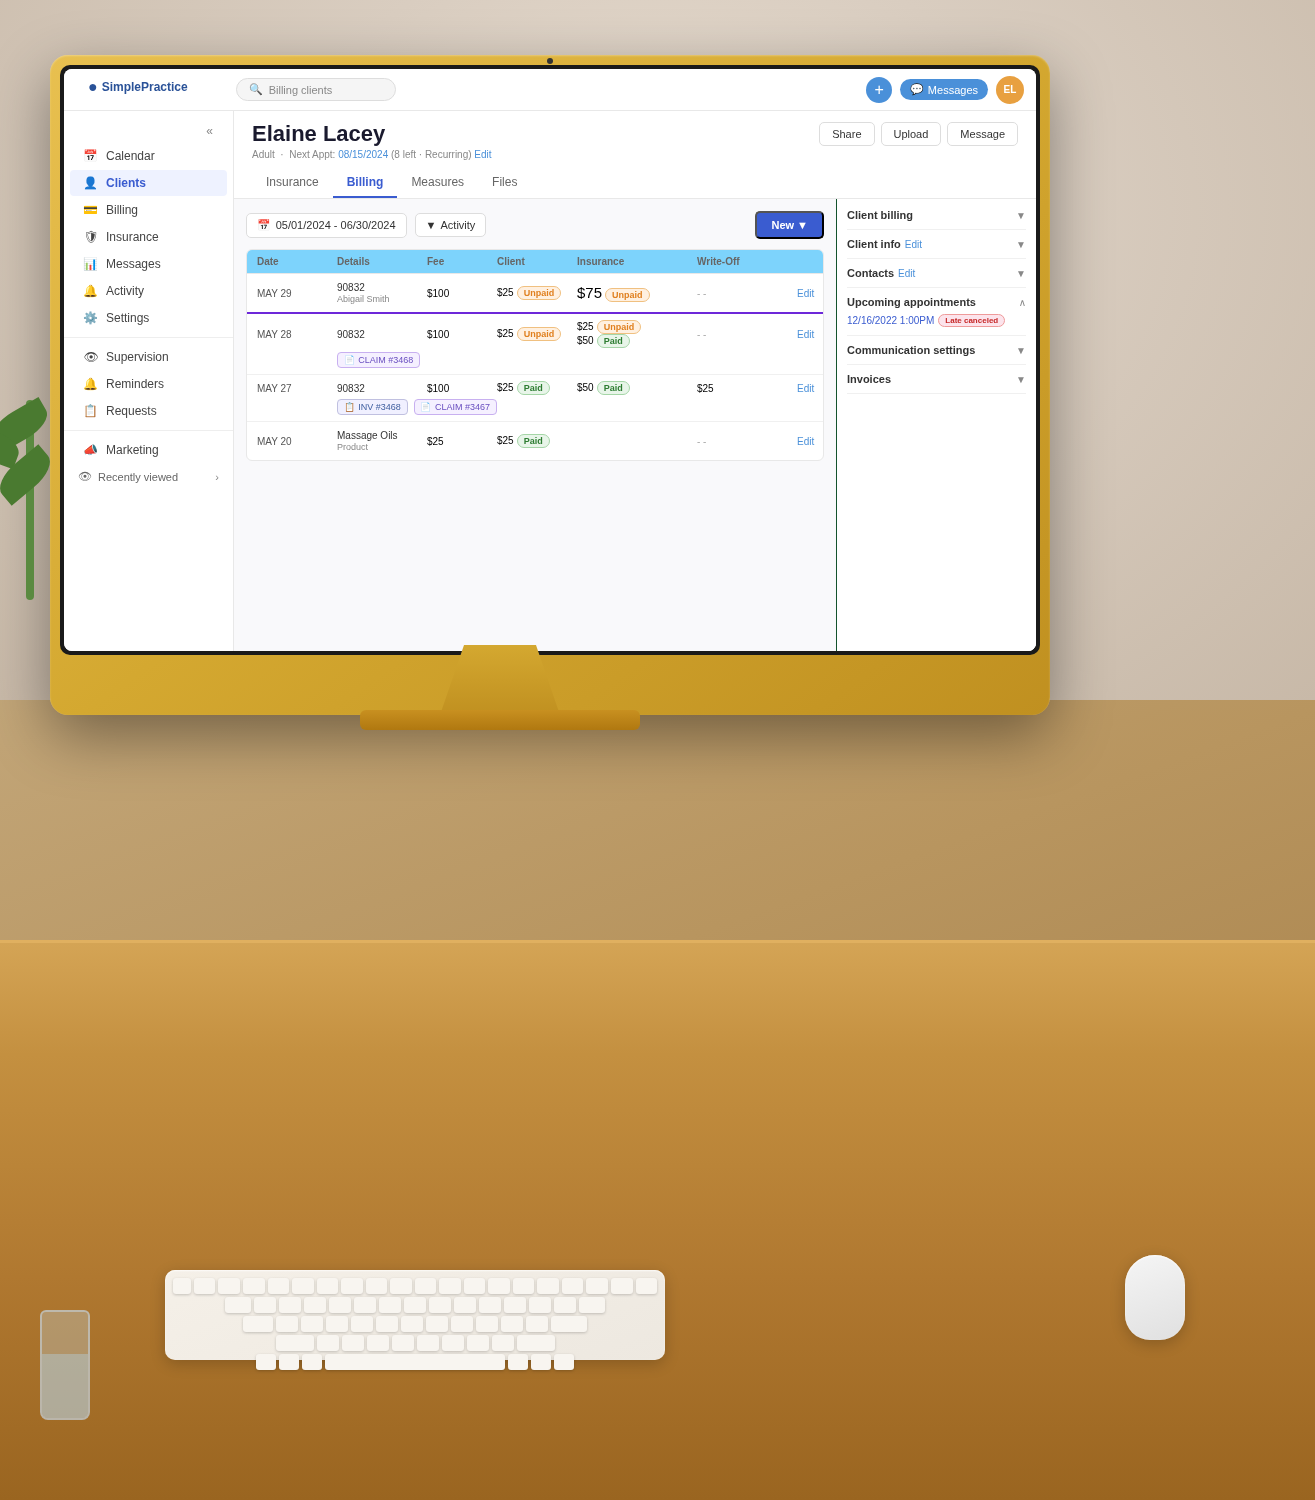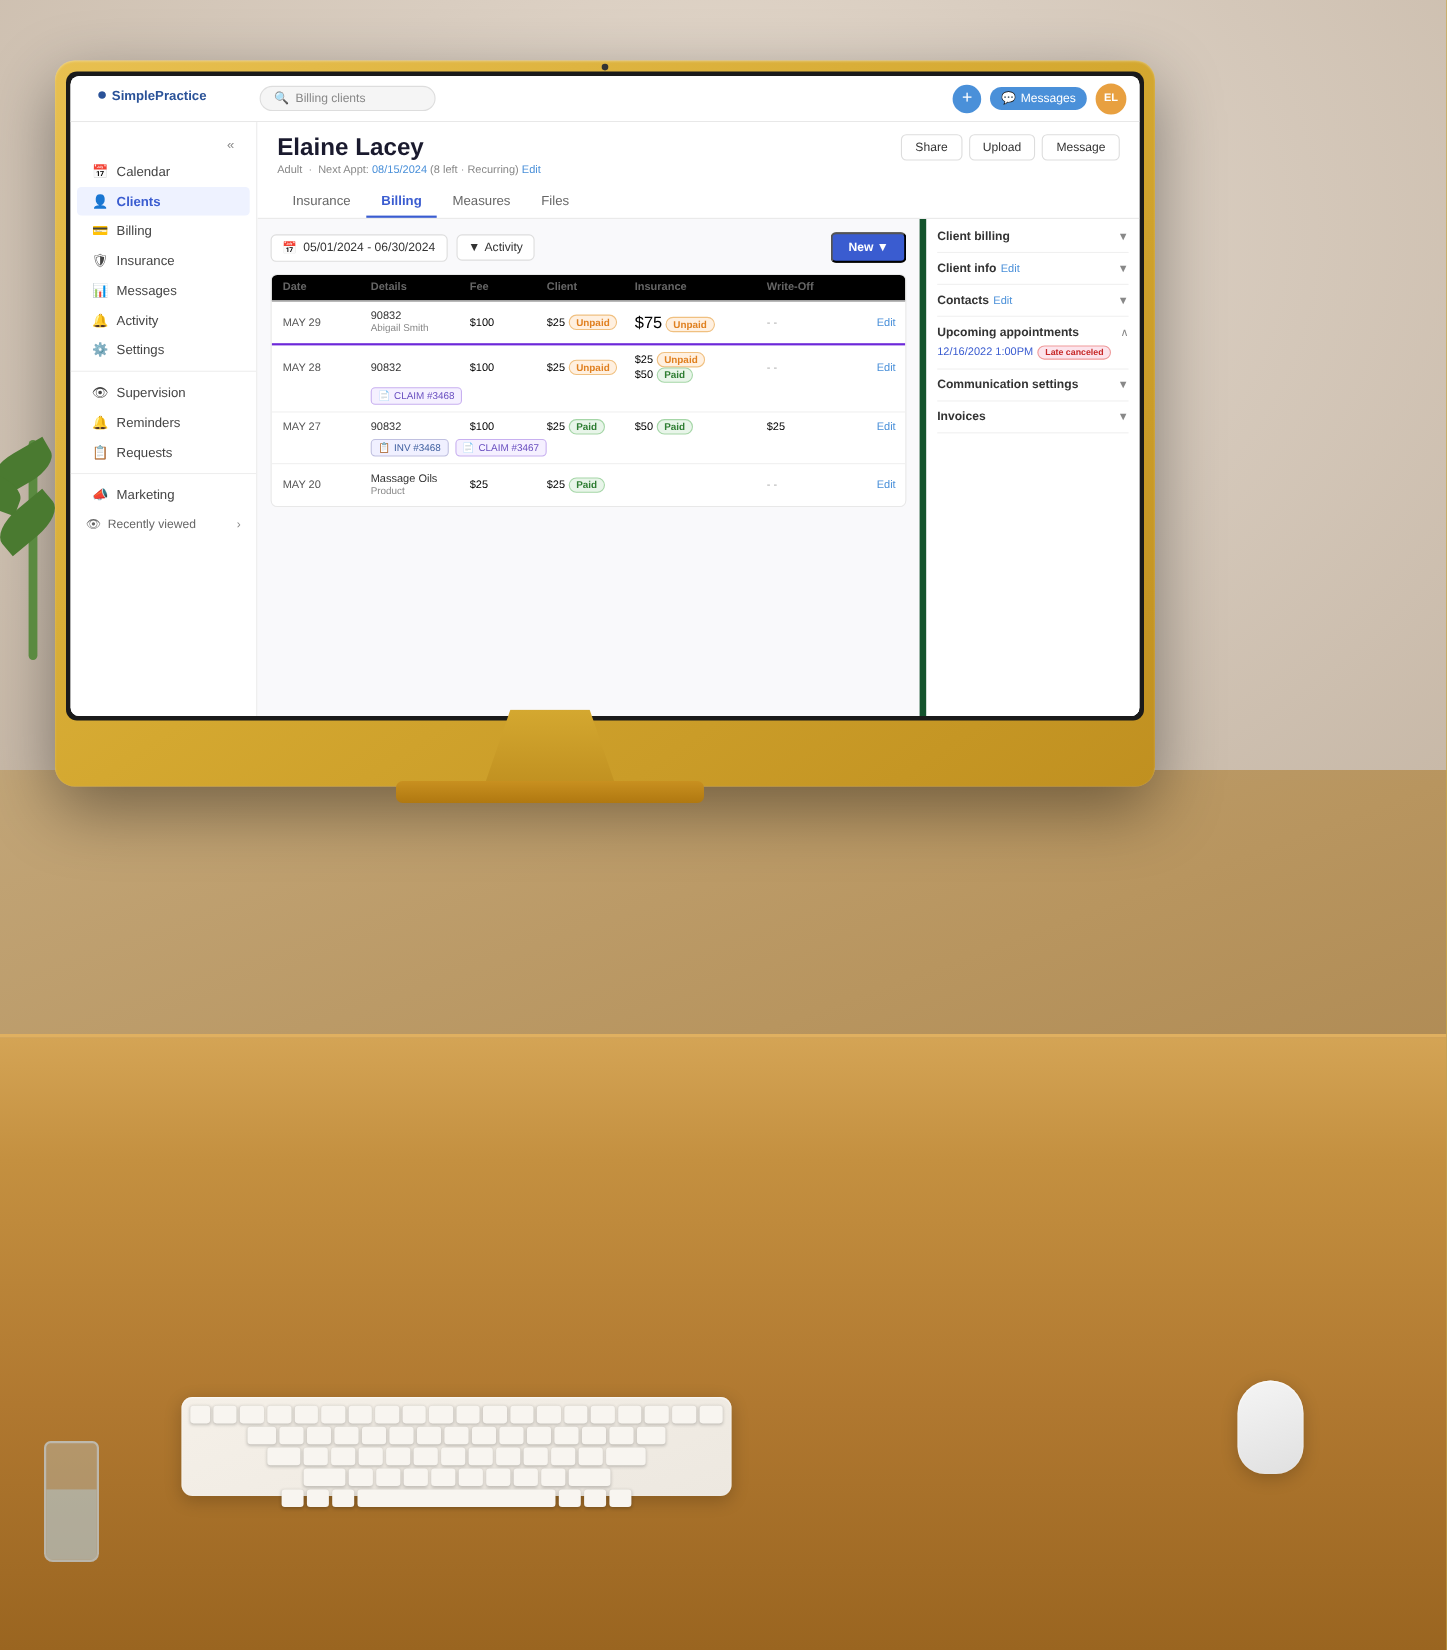--- a/index.html
+++ b/index.html
@@ -383,21 +383,21 @@
       background: #fff;
       border: 1px solid #e8e8e8;
       border-radius: 6px;
       overflow: hidden;
       font-size: 11px;
     }
 
     .table-header {
       display: grid;
       grid-template-columns: 80px 90px 70px 80px 120px 100px 60px;
-      background: #000000;
+      background: #7dd3fc;
       border-bottom: 1px solid #e8e8e8;
       padding: 6px 10px;
       font-size: 10px;
       font-weight: 600;
       color: #666;
     }
 
     .table-row {
       display: grid;
       grid-template-columns: 80px 90px 70px 80px 120px 100px 60px;
@@ -464,21 +464,21 @@
       color: #4a90d9;
       font-size: 10px;
       cursor: pointer;
     }
 
     
     .right-panel {
       width: 200px;
       min-width: 200px;
       background: #fff;
-      border-left: 6px solid #14532d;
+      border-left: 1px solid #14532d;
       padding: 10px;
       overflow-y: auto;
       text-align: center;
     }
 
     .panel-section {
       border-bottom: 1px solid #f0f0f0;
       padding-bottom: 8px;
       margin-bottom: 8px;
     }

